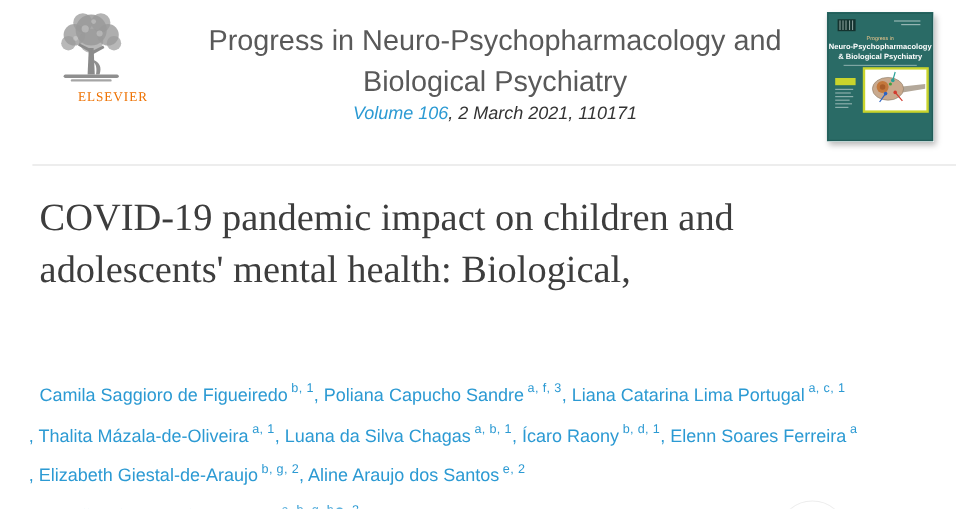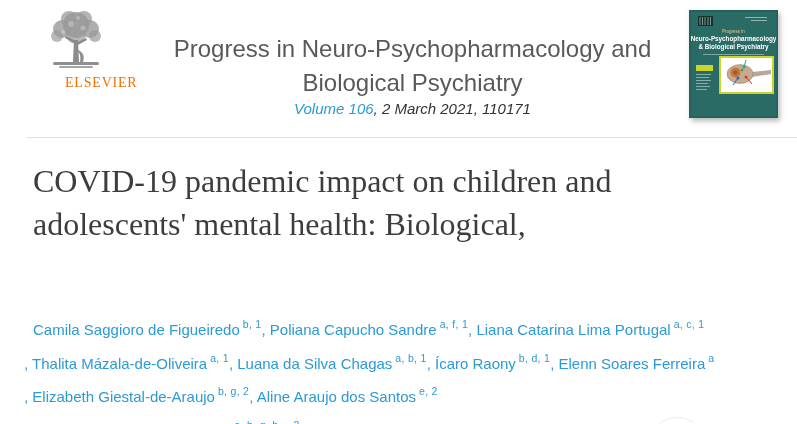--- a/index.html
+++ b/index.html
@@ -11,23 +11,23 @@
   body{
     width:797px;height:424px;position:relative;overflow:hidden;
     font-family:"Liberation Sans","DejaVu Sans",sans-serif;
   }
   
   .banner{position:absolute;left:0;top:0;width:797px;height:137px;}
   .elsevier-logo{position:absolute;left:33px;top:10px;width:86px;height:90px;text-align:center;cursor:pointer;}
   .elsevier-logo svg{display:block;margin:0 auto;}
   .elsevier-wordmark{
     font-family:"Liberation Serif","DejaVu Serif",serif;
-    font-size:14px;color:var(--orange);letter-spacing:.8px;margin-top:1px;white-space:nowrap;margin-left:32px;
+    font-size:11px;color:var(--orange);letter-spacing:.8px;margin-top:1px;white-space:nowrap;margin-left:32px;
   }
-  .journal-block{position:absolute;left:140px;top:32px;width:545px;text-align:center;}
+  .journal-block{position:absolute;left:140px;top:18px;width:545px;text-align:center;}
   .journal-title{
     font-size:24px;line-height:34px;color:var(--journal-gray);font-weight:400;cursor:pointer;
   }
   .volume-line{margin-top:0;font-size:15px;color:#333;font-style:italic;}
   .volume-link{color:var(--blue);text-decoration:none;cursor:pointer;}
   .cover-thumb{
     position:absolute;left:689px;top:10px;width:89px;height:108px;cursor:pointer;
     box-shadow:2px 3px 5px rgba(0,0,0,.28);
   }
   
@@ -151,21 +151,21 @@
 </div>
 
 <div class="divider"></div>
 
 <h1 class="article-title">
   <div>COVID-19 pandemic impact on children and</div>
   <div>adolescents' mental health: Biological,</div>
 </h1>
 
 <div class="authors">
-    <div class="author-line"><a class="author-name">Camila Saggioro de Figueiredo</a><sup>b, 1</sup><span class="pre">, </span><a class="author-name">Poliana Capucho Sandre</a><sup>a, f, 1</sup><span class="pre">, </span><a class="author-name">Liana Catarina Lima Portugal</a><sup>a, c, 1</sup></div>
+    <div class="author-line"><a class="author-name">Camila Saggioro de Figueiredo</a><sup>b, 1</sup><span class="pre">, </span><a class="author-name">Poliana Capucho Sandre</a><sup>a, f, 3</sup><span class="pre">, </span><a class="author-name">Liana Catarina Lima Portugal</a><sup>a, c, 1</sup></div>
     <div class="author-line cont"><span class="pre">, </span><a class="author-name">Thalita Mázala-de-Oliveira</a><sup>a, 1</sup><span class="pre">, </span><a class="author-name">Luana da Silva Chagas</a><sup>a, b, 1</sup><span class="pre">, </span><a class="author-name">Ícaro Raony</a><sup>b, d, 1</sup><span class="pre">, </span><a class="author-name">Elenn Soares Ferreira</a><sup>a</sup></div>
     <div class="author-line cont"><span class="pre">, </span><a class="author-name">Elizabeth Giestal-de-Araujo</a><sup>b, g, 2</sup><span class="pre">, </span><a class="author-name">Aline Araujo dos Santos</a><sup>e, 2</sup></div>
     <div class="author-line cont"><span class="pre">, </span><a class="author-name">Priscilla Oliveira-Silva Bomfim</a><sup>a, b, g, h</sup><span class="inline-icon"><svg width="14" height="15" viewBox="0 0 14 15">
           <circle cx="7" cy="4.6" r="3" fill="none" stroke="#2c9ad3" stroke-width="1.4"></circle>
           <path d="M1.8 14 a5.2 5.2 0 0 1 10.4 0" fill="none" stroke="#2c9ad3" stroke-width="1.4"></path>
         </svg></span><sup>2</sup><span class="inline-icon env"></span></div>
   </div>
 
 <div class="fab-peek"></div>
 

